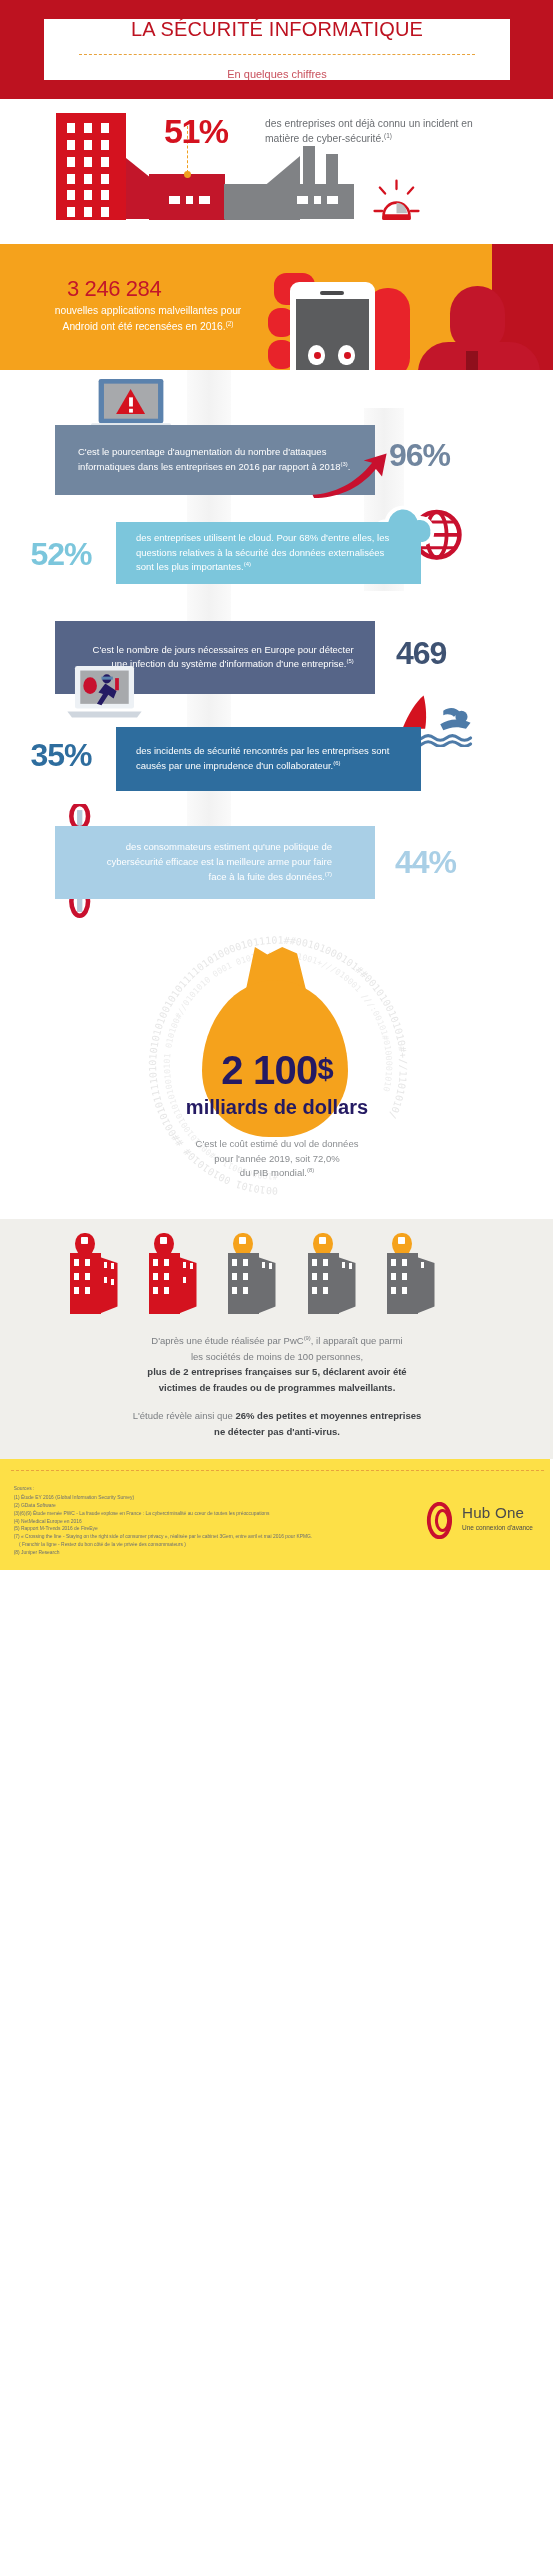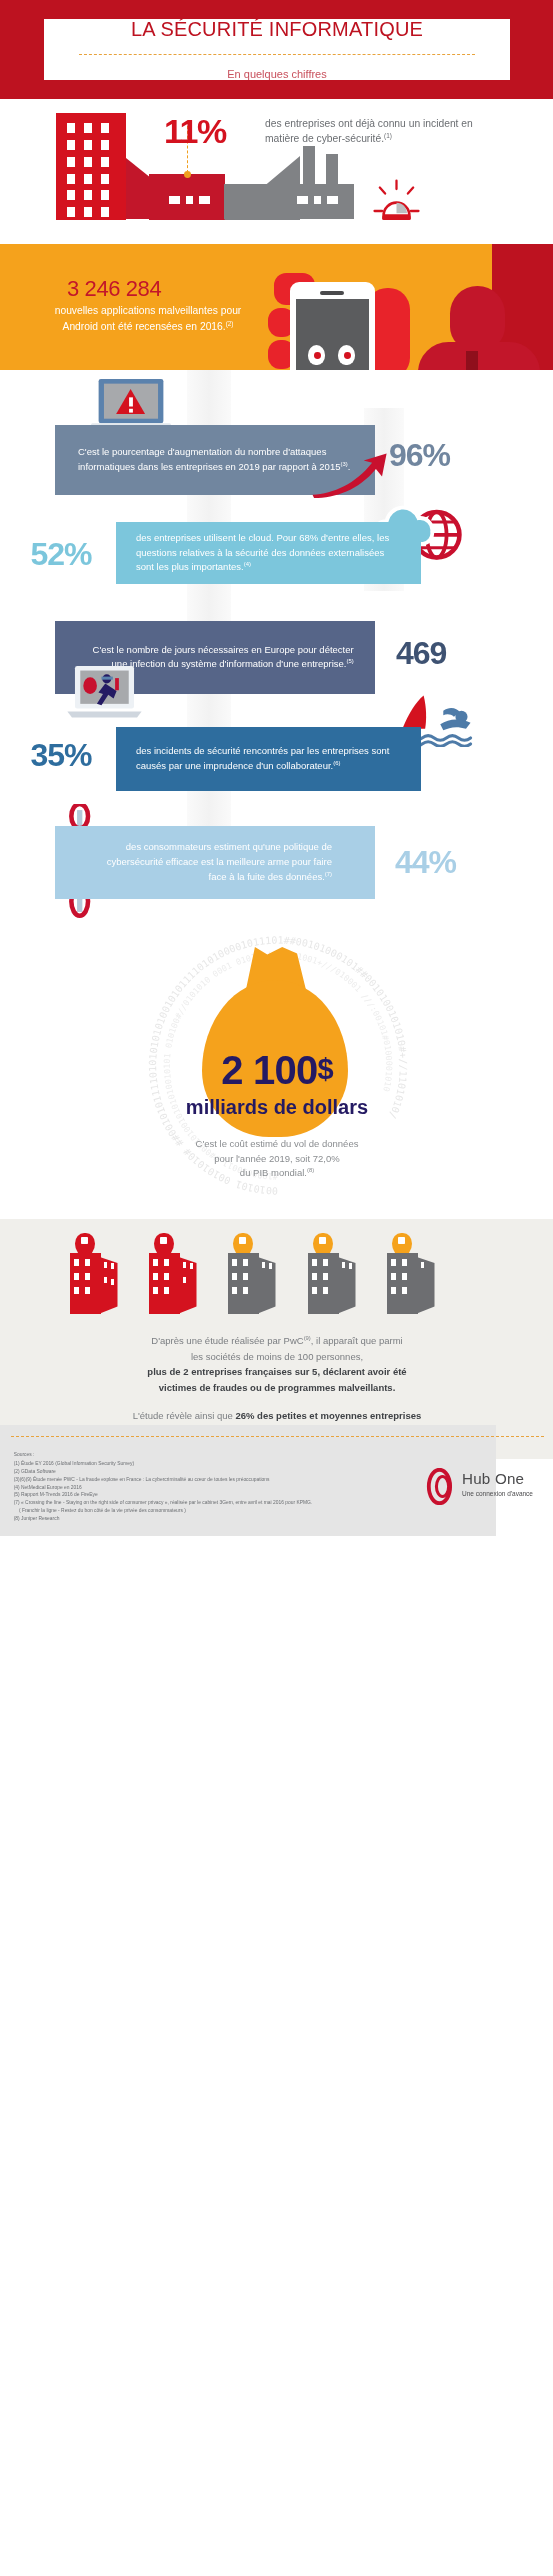--- a/index.html
+++ b/index.html
@@ -106,21 +106,21 @@
   .pin{position:absolute;top:-20px;left:4.6px;width:20px;height:23px;border-radius:10px 10px 10px 10px/11.4px 11.4px 13.7px 13.7px;}
   .pin:after{content:"";position:absolute;left:6.9px;top:17px;width:0;height:0;
      border-left:3px solid transparent;border-right:3px solid transparent;border-top:6.9px solid currentColor;}
   .lockglyph{position:absolute;left:6.1px;top:4.6px;width:7.6px;height:6.9px;border-radius:0.8px;}
   .beige-txt{position:absolute;left:0;top:114px;width:554px;text-align:center;font-size:9.5px;line-height:1.65;color:#7b7e82;font-weight:300;}
   .beige-txt b{color:#3f4246;font-weight:bold;}
   .beige-txt2{position:absolute;left:0;top:189px;width:554px;text-align:center;font-size:9.5px;line-height:1.65;color:#7b7e82;font-weight:300;}
   .beige-txt2 b{color:#3f4246;font-weight:bold;}
 
   
-  .footer{position:absolute;left:0;top:1425px;width:496px;height:111px;background:#e5e5e5;}
+  .footer{position:absolute;left:0;top:1459px;width:550px;height:111px;background:#fde047;}
   .foot-rule{position:absolute;left:10.7px;top:10.7px;width:533px;height:0;border-top:0.8px dashed #e8a33d;}
   .sources{position:absolute;left:13.7px;top:26px;width:358px;font-size:4.9px;line-height:1.62;color:#6b6e72;}
   .sources .s-head{margin-bottom:0.8px;}
   .sources .s-ind{padding-left:5.3px;}
   .logo{position:absolute;left:425px;top:43px;width:122px;height:40px;}
   .logo-mark{position:absolute;left:0;top:0;width:32px;height:37px;}
   .logo-name{position:absolute;left:37px;top:2.3px;font-size:15.2px;color:#4a4a4c;font-weight:300;letter-spacing:0.2px;}
   .logo-tag{position:absolute;left:37px;top:22px;font-size:6.5px;color:#4a4a4c;}
 </style>
 </head>
@@ -177,21 +177,21 @@
           <line x1="9" y1="11" x2="16" y2="19"></line>
         <line x1="53" y1="11" x2="46" y2="19"></line>
           <line x1="2" y1="42" x2="12" y2="42"></line>
         <line x1="60" y1="42" x2="50" y2="42"></line>
       </g>
       <path d="M14 48a17 17 0 0 1 34 0z" fill="none" stroke="#d4121f" stroke-width="3.5"></path>
       <path d="M31 31a14 14 0 0 1 14 14H31z" fill="#bcbec0"></path>
       <rect x="12" y="48" width="38" height="6" rx="2" fill="#d4121f"></rect>
     </svg>
 
-    <div class="num">11%</div>
+    <div class="num">51%</div>
     <div class="txt">
       <span>des entreprises ont déjà connu un incident en matière de cyber-sécurité.</span><span class="sup">(1)</span>
     </div>
   </div>
 
   <div class="sec2">
     <div class="sec2-right"></div>
 
     <div class="hand" style="left:274px;top:29px;width:41px;height:32px;"></div>
     <div class="hand" style="left:268px;top:64px;width:27.4px;height:29px;"></div>
@@ -222,21 +222,21 @@
     <svg class="laptop68" viewBox="0 0 105 72">
       <rect x="10" y="0" width="85" height="58" rx="3" fill="#5b82ad"></rect>
       <rect x="17" y="6" width="71" height="46" fill="#a7a9ac"></rect>
       <path d="M52 13l19 33H33z" fill="#d4121f"></path>
       <rect x="50" y="24" width="5" height="12" fill="#fff"></rect>
         <rect x="50" y="39" width="5" height="5" fill="#fff"></rect>
       <path d="M0 62h105l-6 8H6z" fill="#edf1f5"></path>
       <rect x="0" y="58" width="105" height="5" rx="2" fill="#e2e7ec"></rect>
     </svg>
     <div class="panel p68">
-      <p><span>C'est le pourcentage d'augmentation du nombre d'attaques informatiques dans les entreprises en 2019 par rapport à 2015</span><span class="sup">(3)</span><span>.</span></p>
+      <p><span>C'est le pourcentage d'augmentation du nombre d'attaques informatiques dans les entreprises en 2016 par rapport à 2018</span><span class="sup">(3)</span><span>.</span></p>
     </div>
     <svg class="arrow68" viewBox="0 0 110 60">
       <path d="M2 56C30 54 58 42 80 14l-11-3 30-9-6 30-8-10C62 50 32 60 4 60z" fill="#c8102e"></path>
     </svg>
     <div class="bignum n68">96%</div>
 
     <svg class="cloud52" viewBox="0 0 120 86">
       <circle cx="84" cy="48" r="30" fill="none" stroke="#c8102e" stroke-width="6"></circle>
       <ellipse cx="84" cy="48" rx="13" ry="30" fill="none" stroke="#c8102e" stroke-width="5"></ellipse>
       <line x1="54" y1="48" x2="114" y2="48" stroke="#c8102e" stroke-width="5"></line>

